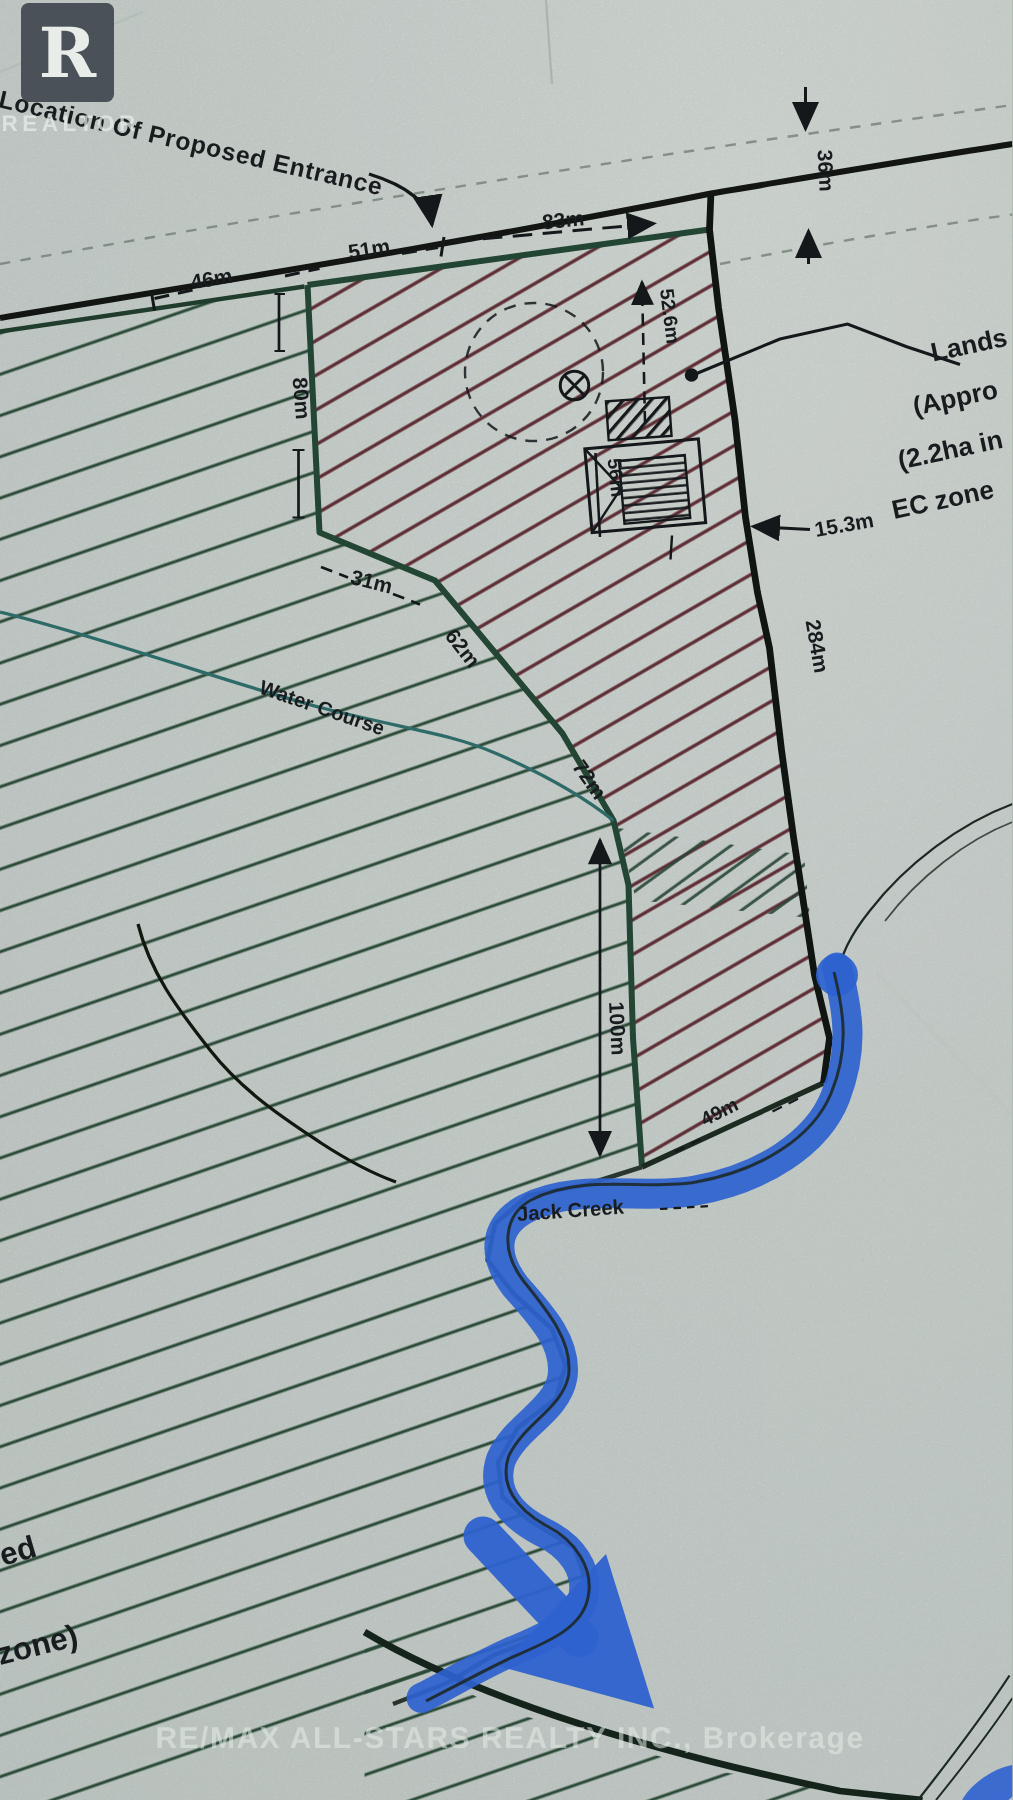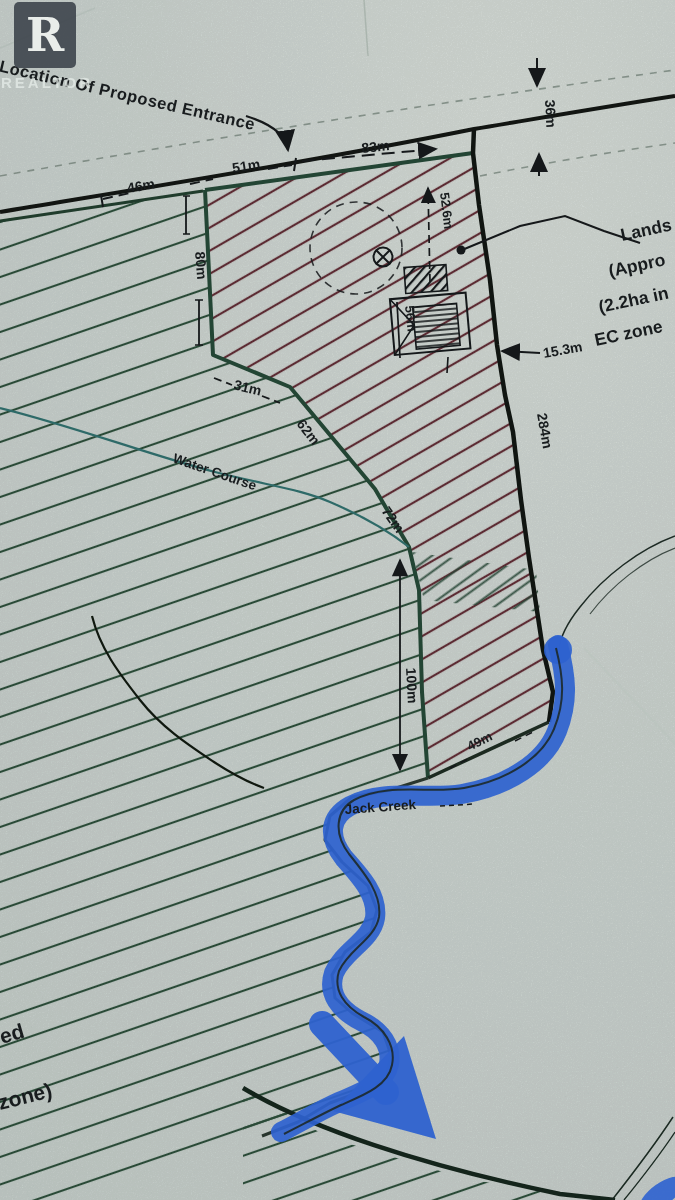--- a/index.html
+++ b/index.html
@@ -217,14 +217,15 @@
   </g>
 
   <text transform="translate(2,1044) rotate(-16)" font-size="21">ed</text>
   <text transform="translate(0,1110) rotate(-14)" font-size="21">zone)</text>
 </svg>
 
 <div class="wm-logo">
   <span>R</span>
 </div>
 <div class="wm-realtor">REALTOR</div>
+<div class="wm-footer">RE/MAX ALL-STARS REALTY INC., Brokerage</div>
 
 </div>
 
 </body></html>

